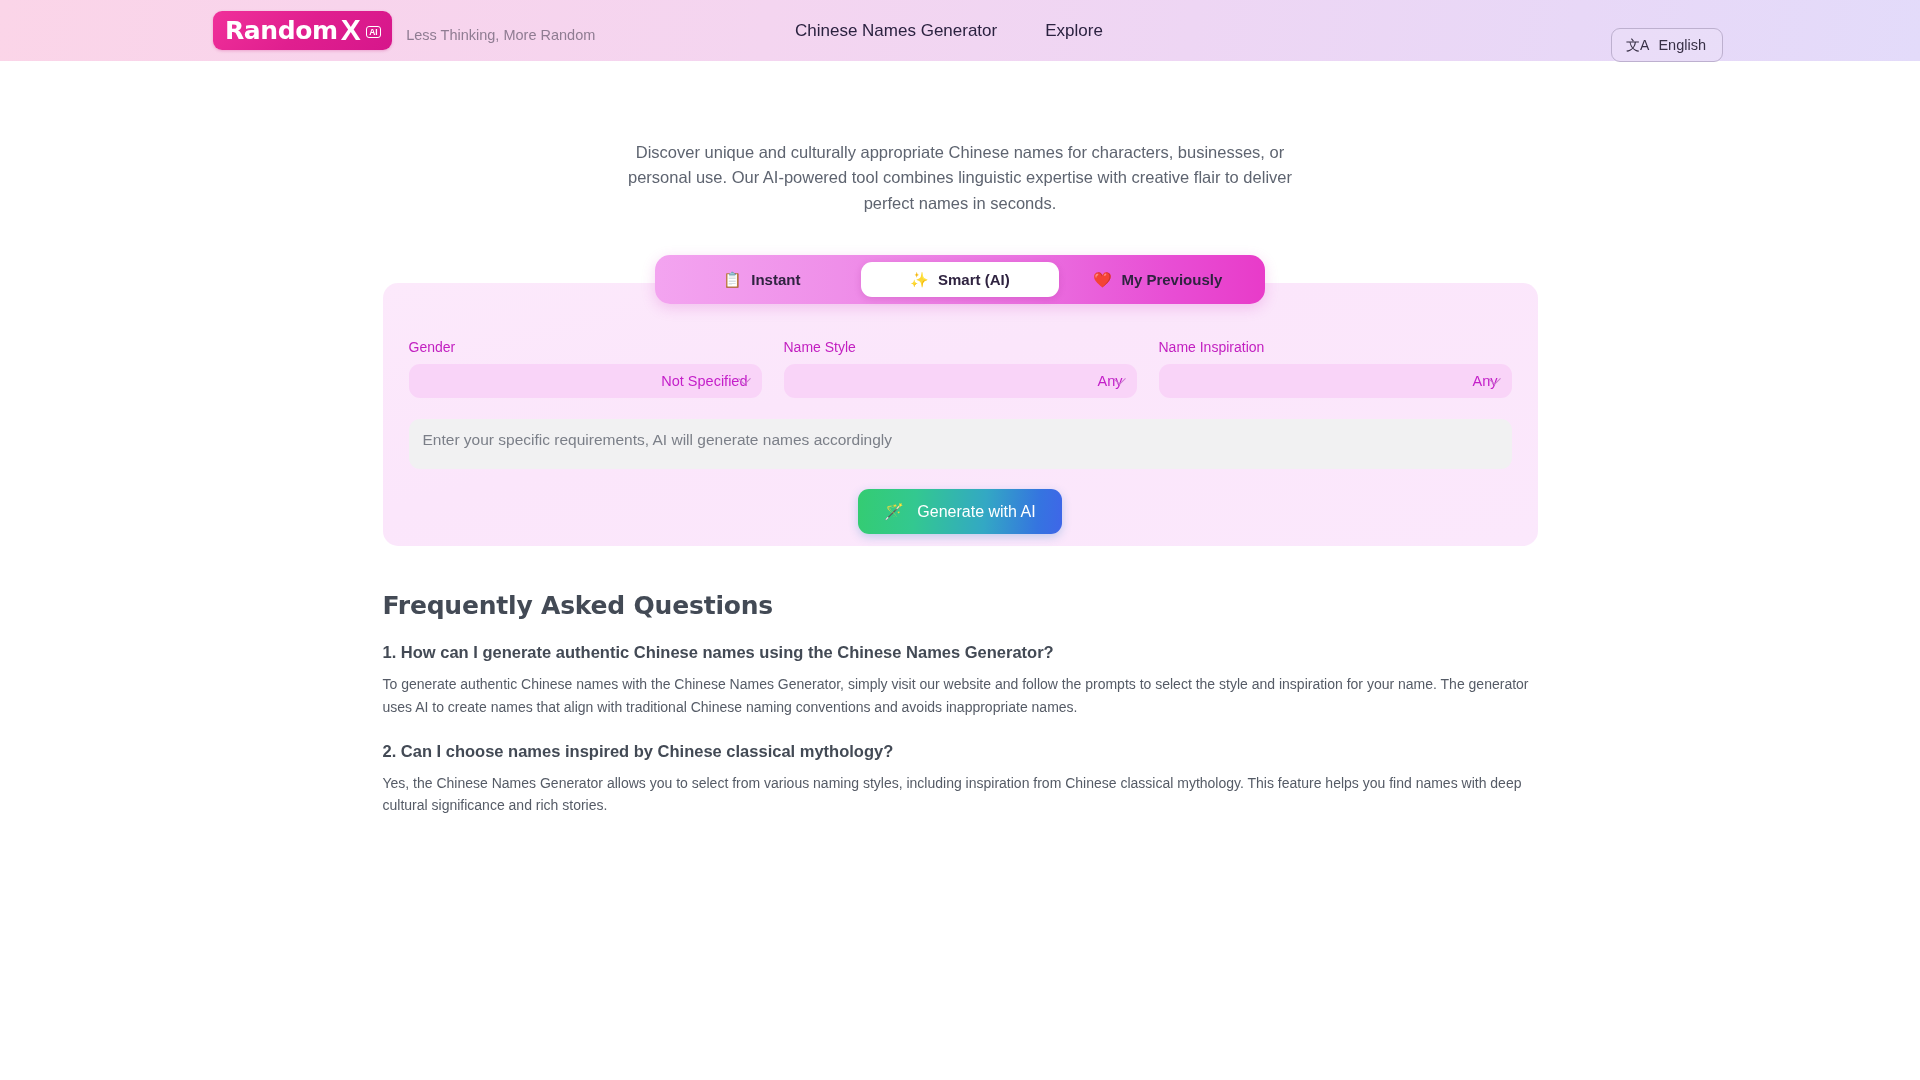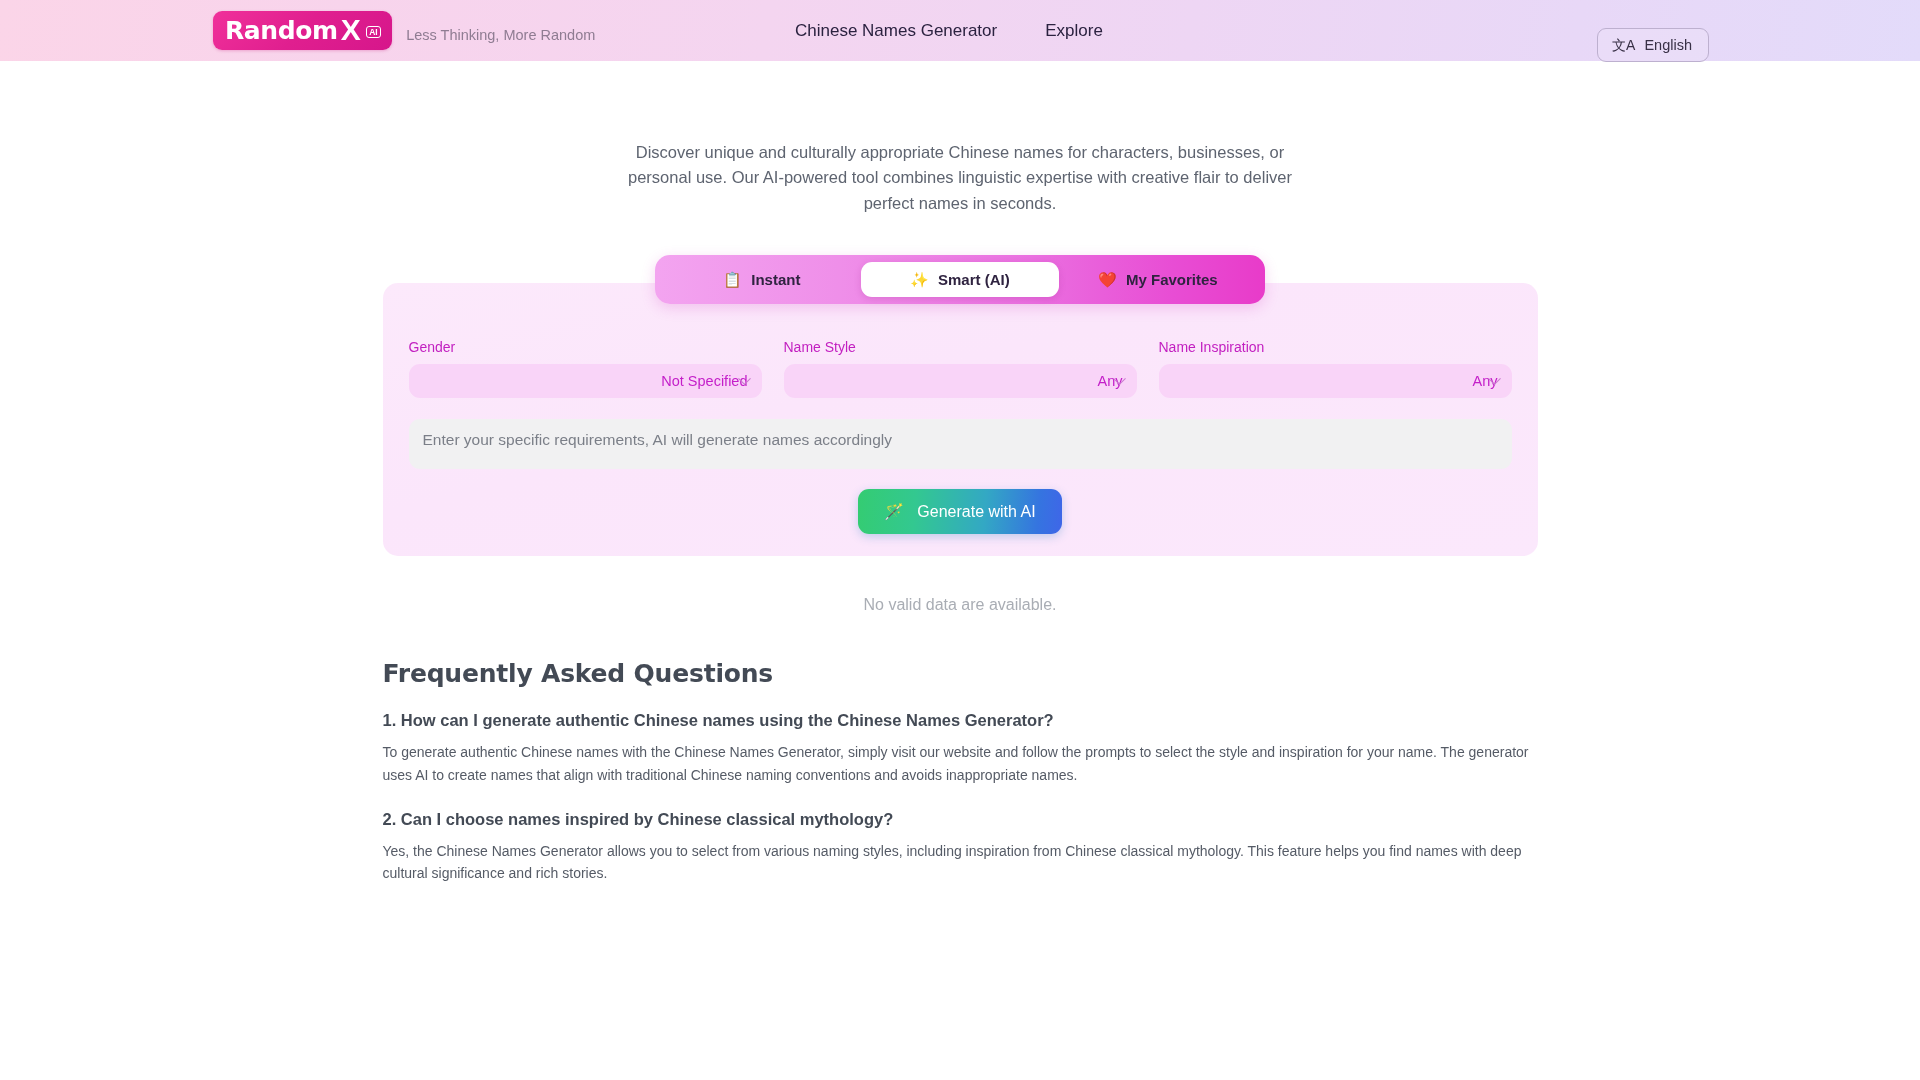--- a/index.html
+++ b/index.html
@@ -76,21 +76,21 @@
     align-items: center;
     gap: 48px;
   }
   .nav a {
     color: #2b2240;
     font-size: 17px;
     text-decoration: none;
   }
   .lang-btn {
     position: absolute;
-    right: 211px;
+    right: 197px;
     display: flex;
     align-items: center;
     gap: 9px;
     border: 1px solid #bdb0cf;
     border-radius: 9px;
     padding: 8px 16px 8px 14px;
     background: rgba(255,255,255,0.12);
     cursor: pointer;
     margin-top: 28px;
   }
@@ -156,21 +156,21 @@
   .tab.active { background: #ffffff; box-shadow: 0 2px 7px rgba(150,30,130,.2); }
   .tab .emoji { font-size: 15px; line-height: 1; }
 
   .panel {
     position: relative;
     z-index: 1;
     margin: -21px auto 0;
     width: 1155px;
     background: linear-gradient(165deg, #fce9fb 0%, #fbe6fb 40%, #fbe8fc 100%);
     border-radius: 15px;
-    padding: 56px 26px 22px;
+    padding: 56px 26px 12px;
   }
   .row { display: flex; gap: 22px; }
   .field { flex: 1; }
   .field-label {
     color: #c21fc0;
     font-size: 14px;
     margin-bottom: 9px;
     display: block;
   }
   .select {
@@ -293,21 +293,21 @@
     <div class="tab">
       <span class="emoji">📋</span>
       <span>Instant</span>
     </div>
     <div class="tab active">
       <span class="emoji">✨</span>
       <span>Smart (AI)</span>
     </div>
     <div class="tab">
       <span class="emoji">❤️</span>
-      <span>My Favorites</span>
+      <span>My Previously</span>
     </div>
   </div>
 
   <div class="panel">
     <div class="row">
 
       <div class="field">
         <label class="field-label">Gender</label>
         <div class="select">
           <span>Not Specified</span>
@@ -340,21 +340,20 @@
     <div class="gen-wrap">
       <div class="gen-btn">
         <span>🪄</span>
         <span>Generate with AI</span>
       </div>
     </div>
   </div>
 </div>
 
 <div class="section">
-  <div class="empty-msg">No valid data are available.</div>
 </div>
 
 <div class="section">
   <h2 class="faq-title">Frequently Asked Questions</h2>
 
   <div>
     <div class="faq-q">1. How can I generate authentic Chinese names using the Chinese Names Generator?</div>
     <div class="faq-a">To generate authentic Chinese names with the Chinese Names Generator, simply visit our website and follow the prompts to select the style and inspiration for your name. The generator uses AI to create names that align with traditional Chinese naming conventions and avoids inappropriate names.</div>
   </div>
 

